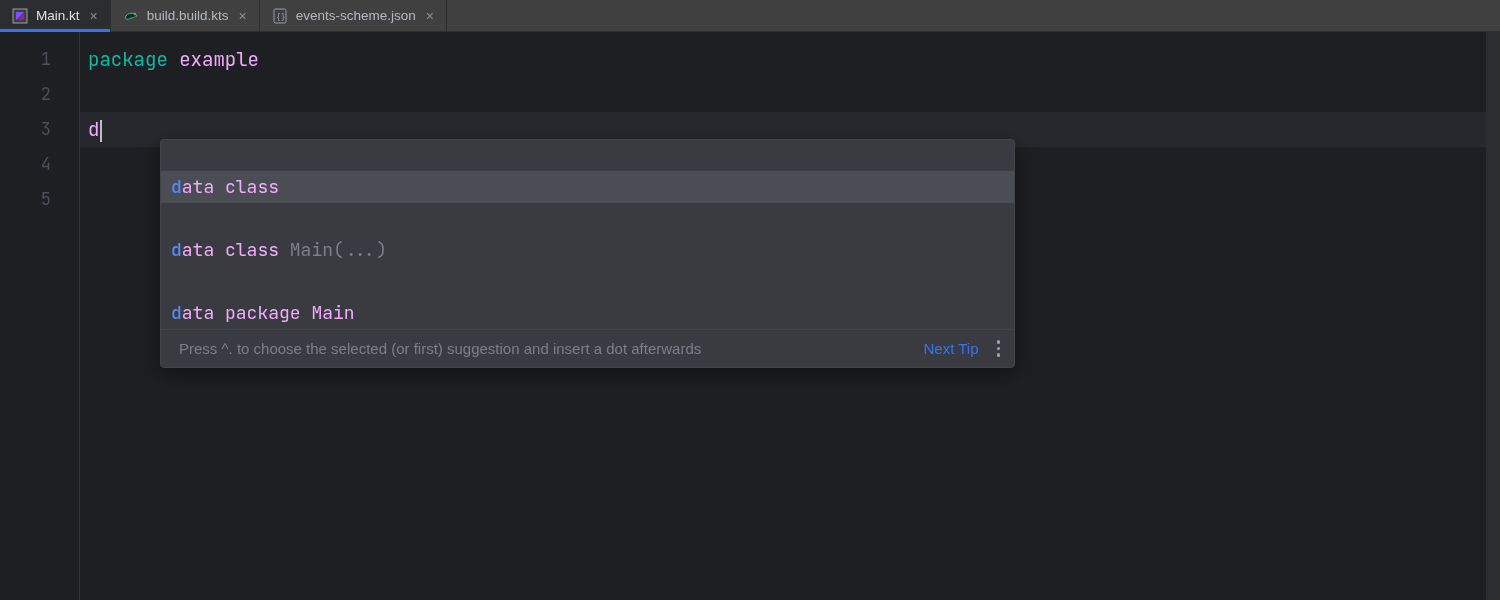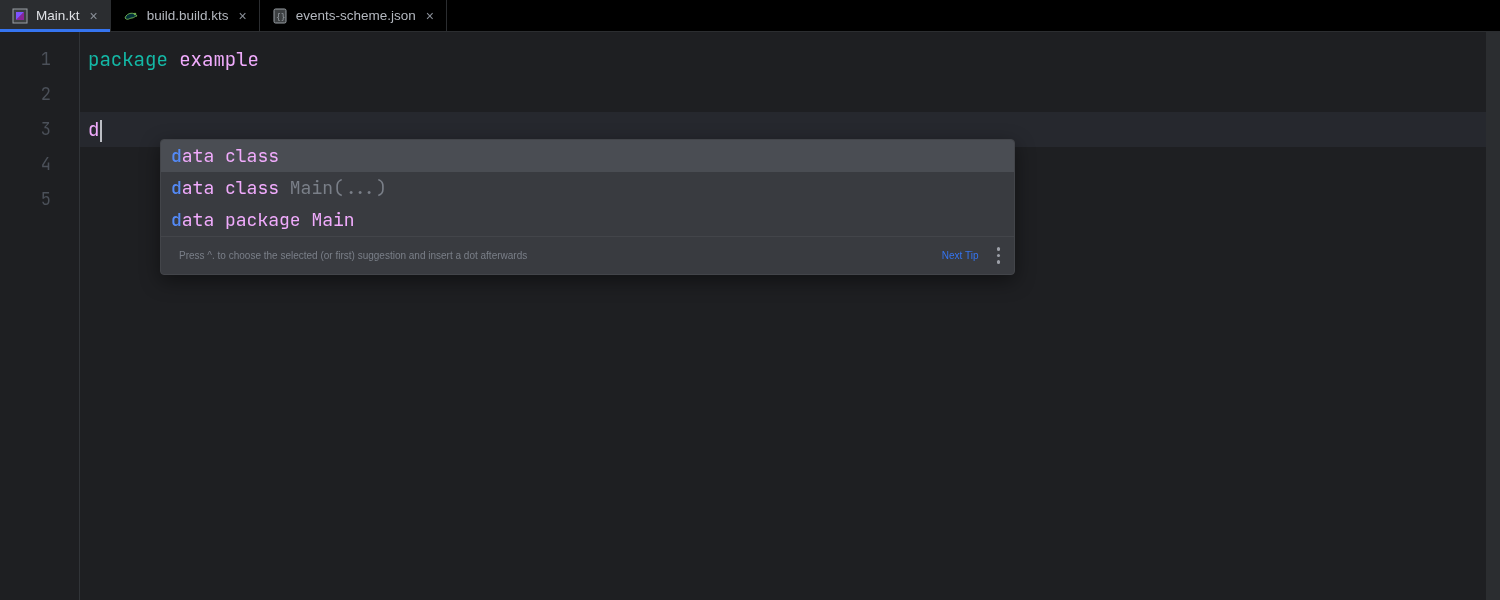--- a/index.html
+++ b/index.html
@@ -10,21 +10,21 @@
     font-size: 18px;
     color: #bcbec4;
     overflow: hidden;
   }
 
   
   .tabbar {
     display: flex;
     align-items: stretch;
     height: 32px;
-    background: #000000;
+    background: #404040;
     border-bottom: 1px solid #2b2d30;
     user-select: none;
   }
   .tab {
     display: flex;
     align-items: center;
     gap: 8px;
     padding: 0 10px 0 12px;
     font-family: -apple-system, BlinkMacSystemFont, "Segoe UI", Arial, sans-serif;
     font-size: 13.5px;
@@ -109,33 +109,34 @@
     box-shadow: 0 6px 20px rgba(0,0,0,.45);
     overflow: hidden;
     font-size: 18px;
   }
   .popup .item {
     height: 32px;
     line-height: 32px;
     padding: 0 10px;
     white-space: pre;
     cursor: pointer;
+    margin-top: 31px;
   }
   .popup .item.selected {
     background: #4a4d53;
   }
   .popup .item .hint { color: #7a7f88; }
   .popup .footer {
     display: flex;
     align-items: center;
     justify-content: space-between;
     height: 38px;
     padding: 0 10px 0 18px;
     font-family: -apple-system, BlinkMacSystemFont, "Segoe UI", Arial, sans-serif;
-    font-size: 10px;
+    font-size: 15px;
     color: #7a7f88;
     border-top: 1px solid #43454a;
   }
   .popup .footer .link { color: #3574f0; cursor: pointer; }
   .popup .footer .right { display:flex; align-items:center; gap:14px; }
   .dots { display:flex; flex-direction:column; gap:3px; padding:4px; cursor:pointer; }
   .dots span { width:3.5px; height:3.5px; background:#9da0a8; border-radius:50%; }
 
   
   .scrollbar {

